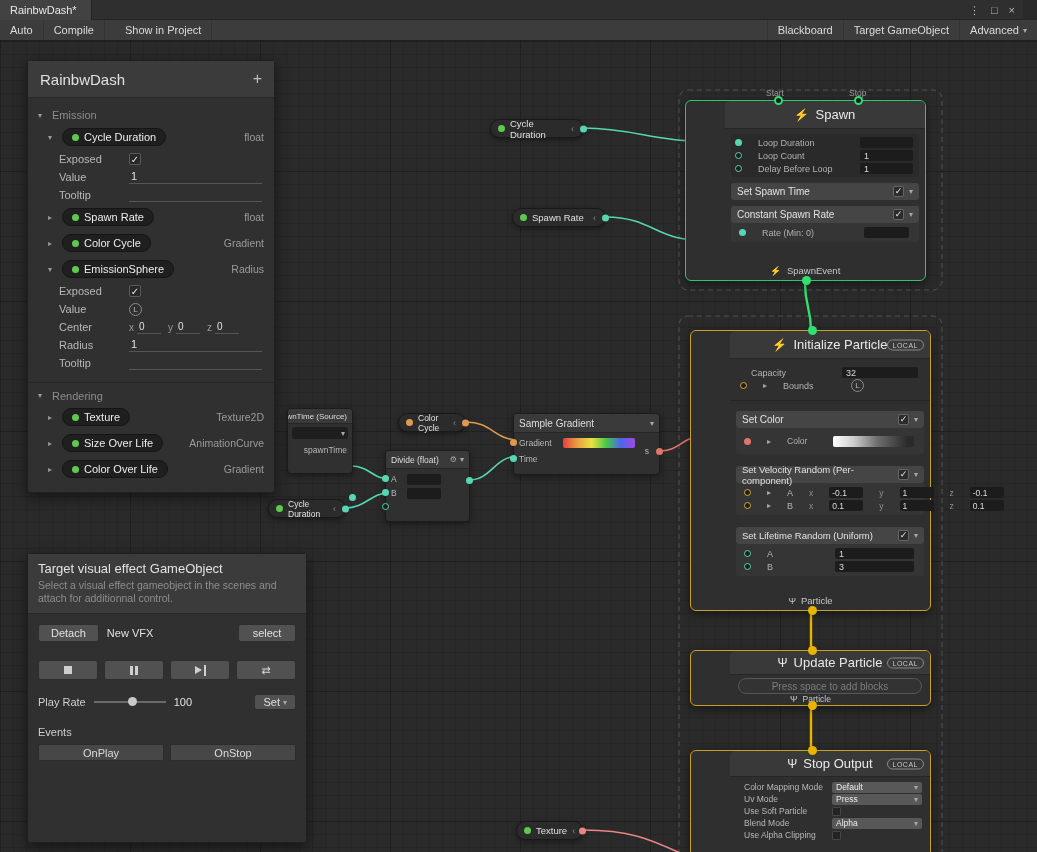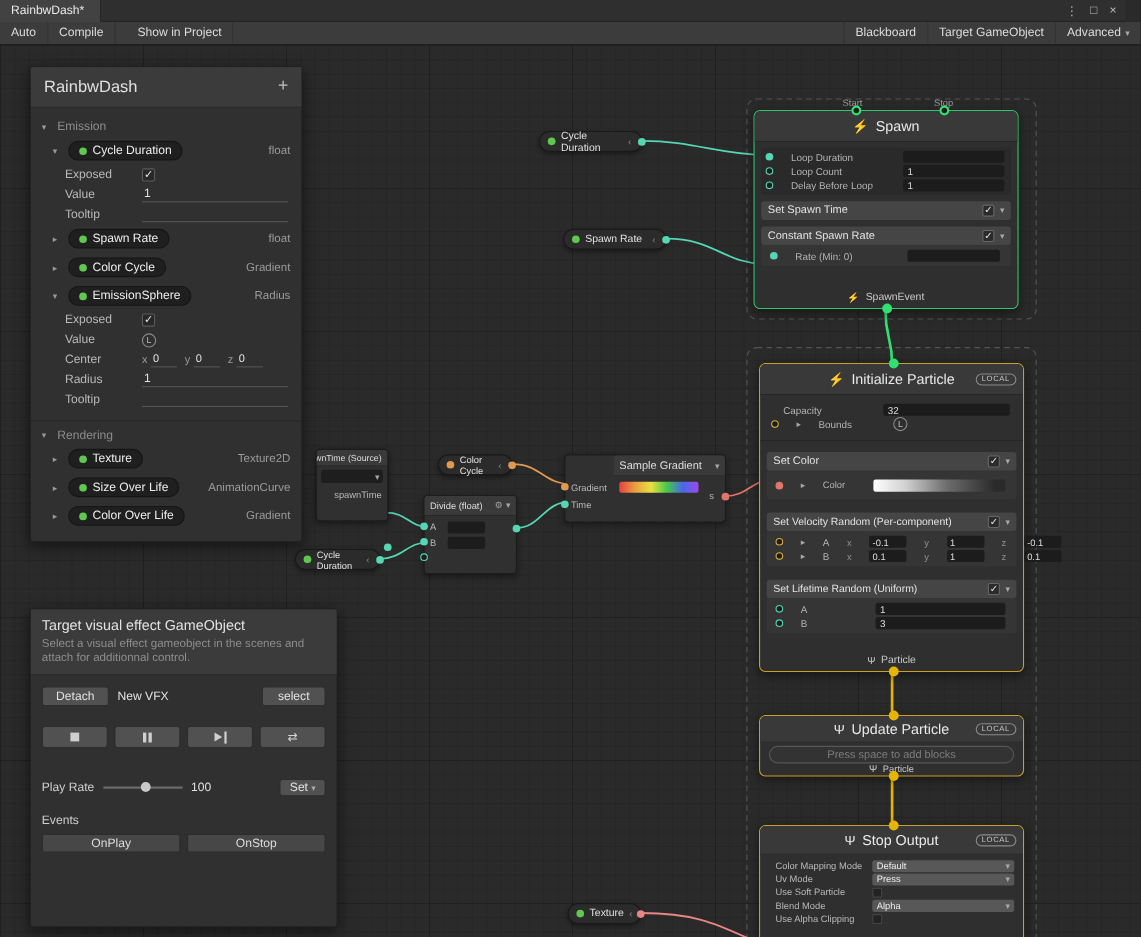--- a/index.html
+++ b/index.html
@@ -22,21 +22,21 @@
     background-image:
       linear-gradient(rgba(0,0,0,0.16) 1px, transparent 1px),
       linear-gradient(90deg, rgba(0,0,0,0.16) 1px, transparent 1px),
       linear-gradient(rgba(0,0,0,0.10) 1px, transparent 1px),
       linear-gradient(90deg, rgba(0,0,0,0.10) 1px, transparent 1px);
     background-size:130px 130px, 130px 130px, 13px 13px, 13px 13px; }
 
   svg.wires { position:absolute; left:0; top:0; width:1037px; height:852px; z-index:1; pointer-events:none; }
 
   
-  .node { position:absolute; z-index:2; background:#2f2f2f; border-radius:6px; box-shadow:0 3px 10px rgba(0,0,0,.45); }
+  .node { position:absolute; z-index:2; background:#2f2f2f; border-radius:6px; box-shadow:0 3px 10px rgba(0,0,0,.45);padding-left:39px; }
   .ctx-spawn { border:1px solid #30c46e; }
   .ctx-yel { border:1px solid #c7a028; }
   .hdr { display:flex; align-items:center; justify-content:center; gap:6px; background:#393939; border-bottom:1px solid #262626; border-radius:5px 5px 0 0; position:relative; height:28px; }
   .hdr .ic { color:#e8e8e8; font-size:12px; }
   .ntitle { color:#e8e8e8; font-size:13px; }
   .badge { position:absolute; right:6px; top:50%; transform:translateY(-50%); border:1px solid #8a8a8a; border-radius:7px; color:#c8c8c8; font-size:7px; letter-spacing:.5px; padding:1px 5px; }
   .flabel { position:absolute; top:-13px; font-size:8.5px; color:#9a9a9a; }
   .fdot { position:absolute; width:9px; height:9px; border-radius:50%; z-index:3; }
   .fdot.hg { border:2px solid #30e070; background:#1d1d1d; }
   .fdot.fg { background:#30e070; }
@@ -109,21 +109,21 @@
   .tp-sub { font-size:10.5px; color:#8d8d8d; line-height:1.25; margin-top:3px; }
   .tpbody { padding:10px; }
   .btn { background:#515151; border:1px solid #2e2e2e; border-radius:3px; color:#e0e0e0; font-size:11px; display:inline-flex; align-items:center; justify-content:center; height:18px; padding:0 12px; gap:3px; }
   .row1 { display:flex; align-items:center; gap:8px; }
   .selbtn { margin-left:auto; width:58px; }
   .playrow { display:flex; gap:6px; margin-top:18px; }
   .pbtn { flex:1; height:20px; background:#515151; border:1px solid #2e2e2e; border-radius:3px; display:flex; align-items:center; justify-content:center; gap:2px; color:#d5d5d5; font-size:11px; }
   .sq { width:8px; height:8px; background:#cfcfcf; }
   .bar { width:3px; height:9px; background:#cfcfcf; }
   .tri { width:0; height:0; border-left:7px solid #cfcfcf; border-top:4px solid transparent; border-bottom:4px solid transparent; }
-  .raterow { display:flex; align-items:center; gap:8px; margin-top:28px; font-size:11px; color:#cfcfcf; }
+  .raterow { display:flex; align-items:center; gap:8px; margin-top:14px; font-size:11px; color:#cfcfcf; }
   .slider { position:relative; width:72px; height:2px; background:#6a6a6a; flex:none; }
   .knob { position:absolute; left:34px; top:-4px; width:9px; height:9px; border-radius:50%; background:#c9c9c9; }
   .rateval { color:#e0e0e0; }
   .setbtn { margin-left:auto; height:16px; padding:0 8px; }
   .evlabel { margin-top:16px; font-size:11px; color:#cfcfcf; }
   .evrow { display:flex; gap:6px; margin-top:6px; }
   .evbtn { flex:1; height:17px; background:#474747; border:1px solid #2c2c2c; border-radius:2px; display:flex; align-items:center; justify-content:center; font-size:11px; color:#dcdcdc; }
 </style>
 </head>
 <body>
@@ -457,21 +457,21 @@
         <span class="pfield" style="flex:none;width:34px;margin-left:6px;"></span>
       </div>
       <div class="oprow">
         <span class="inport teal-h" style="top:3px;border:1.5px solid #56d6b4;background:#1d1d1d;"></span>
       </div>
     </div>
     <span class="outport teal-f" style="top:26px"></span>
   </div>
 
   <div class="opnode" style="left:513px;top:413px;width:147px;height:62px;">
-    <div class="ophdr" style="height:19px;font-size:10px;margin-left:44px;">
+    <div class="ophdr" style="height:19px;font-size:10px;">
       <span>Sample Gradient</span>
       <span class="dar" style="margin-left:auto">▾</span>
     </div>
     <div style="padding-top:2px;">
       <div class="oprow" style="height:16px">
         <span class="inport orange-f" style="top:4px"></span>
         <span style="width:40px">Gradient</span>
         <span class="grad-bar rainbow" style="height:10px;max-width:72px;"></span>
       </div>
       <div class="oprow" style="height:16px">

